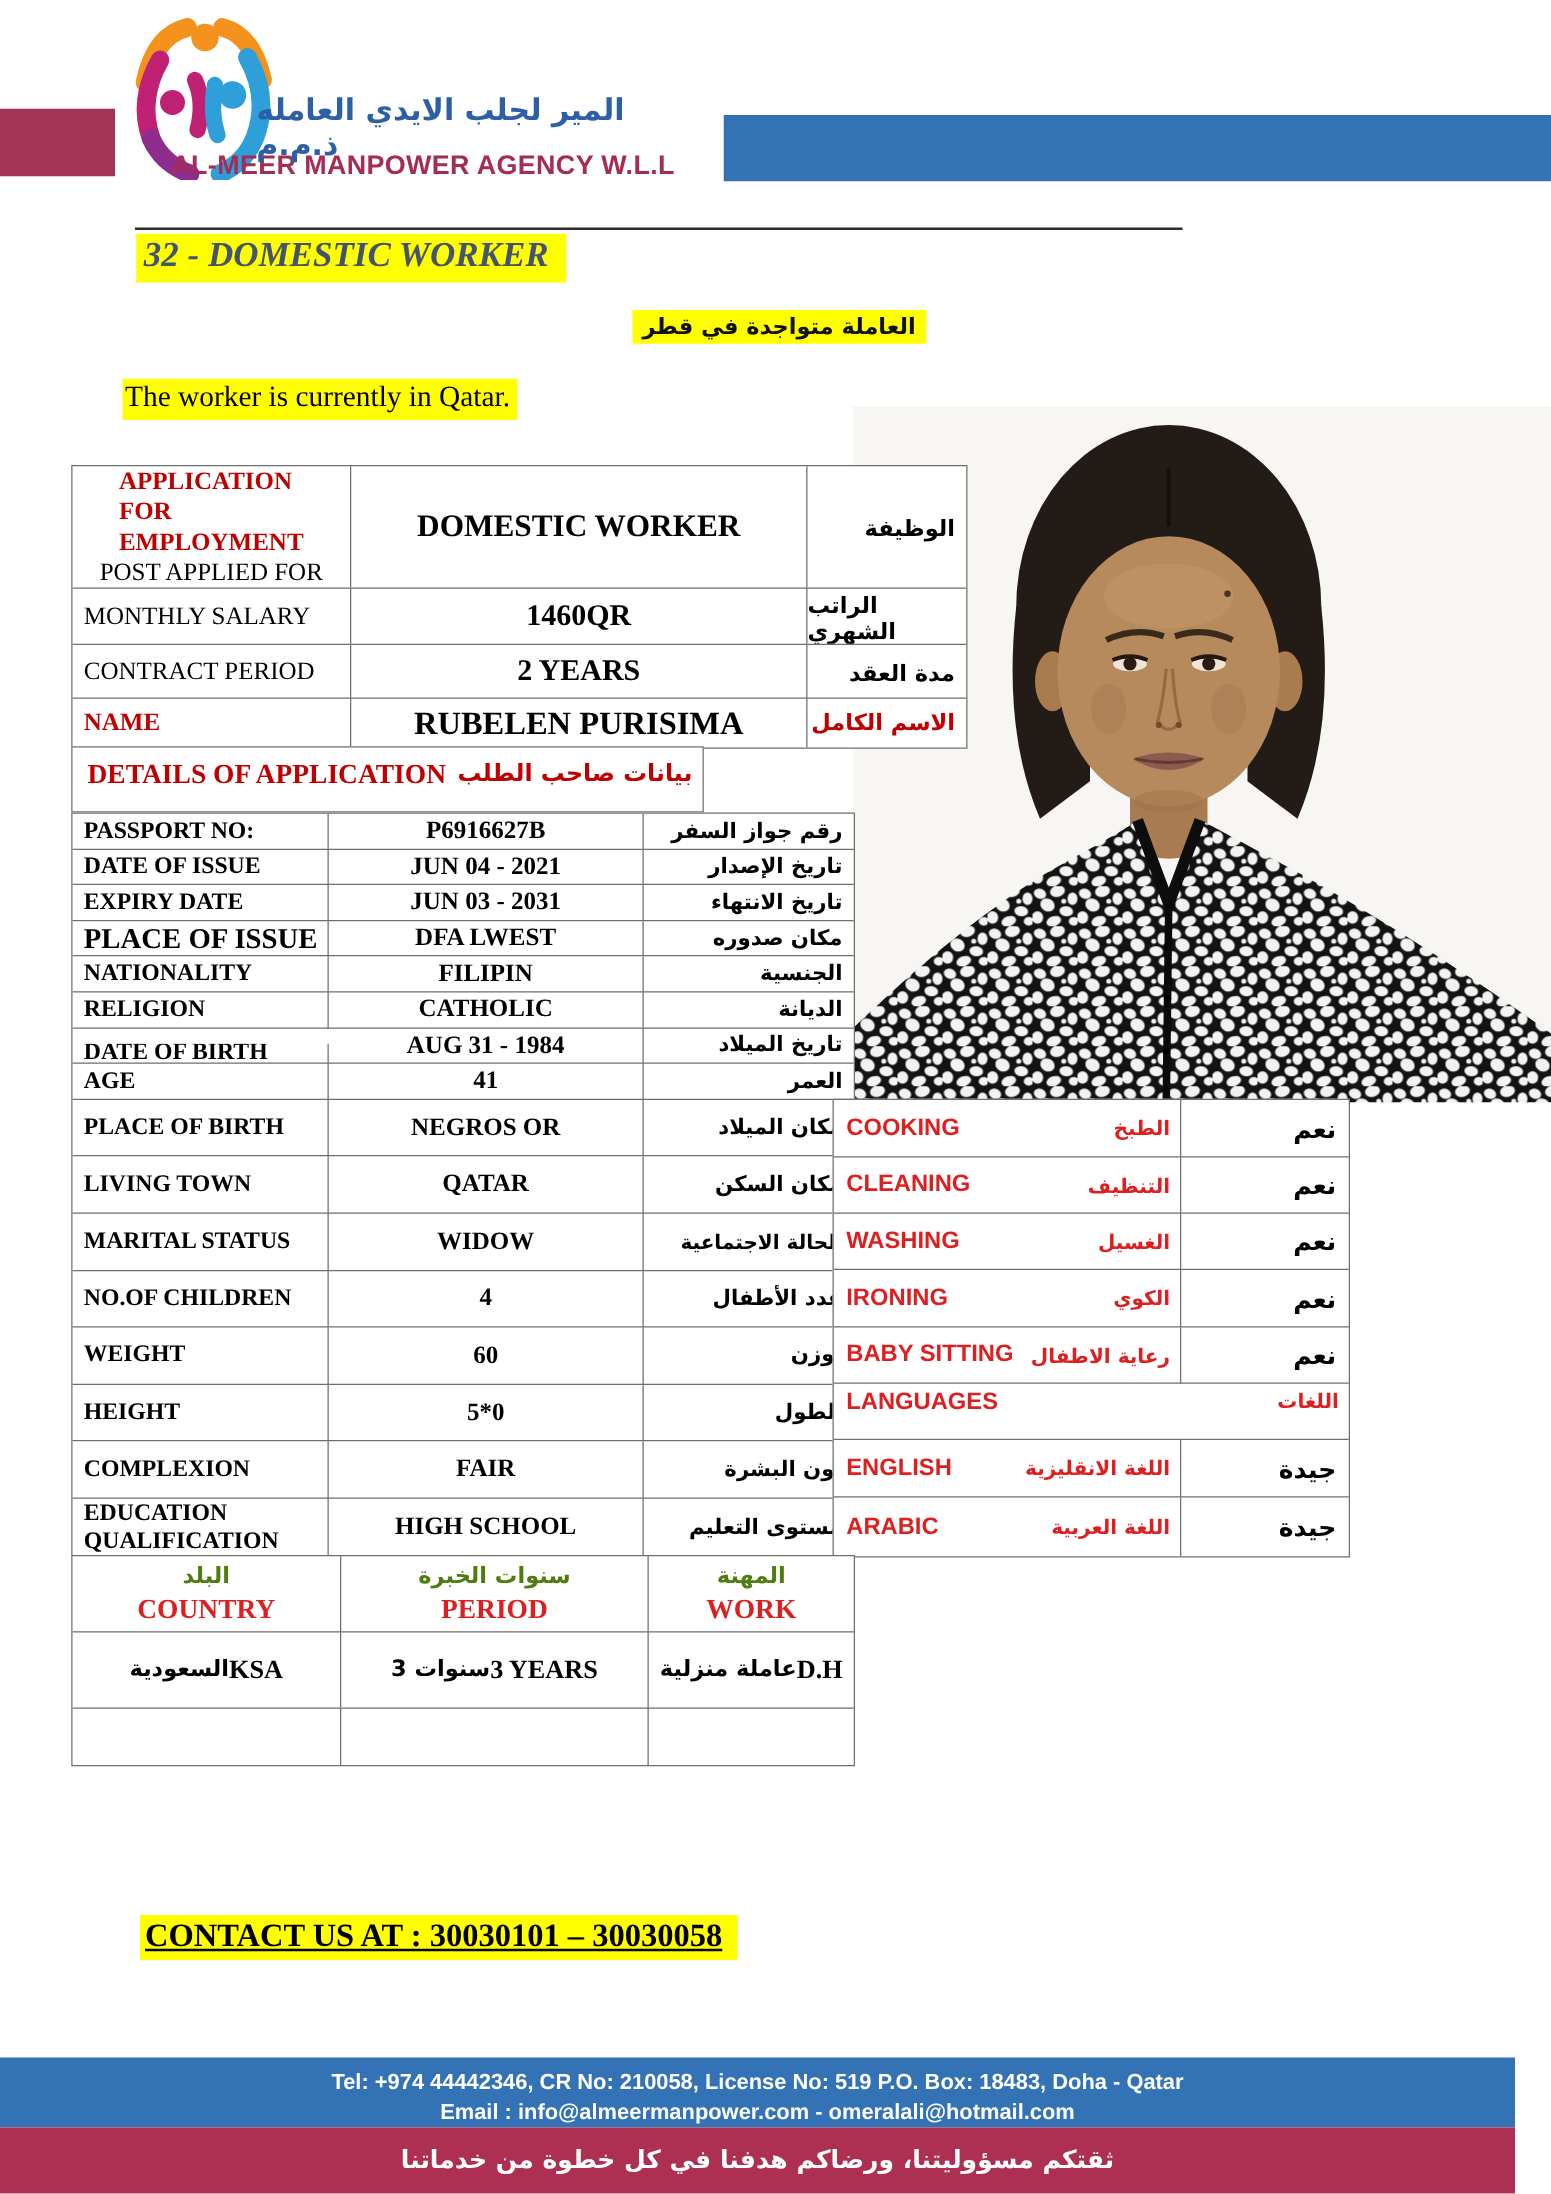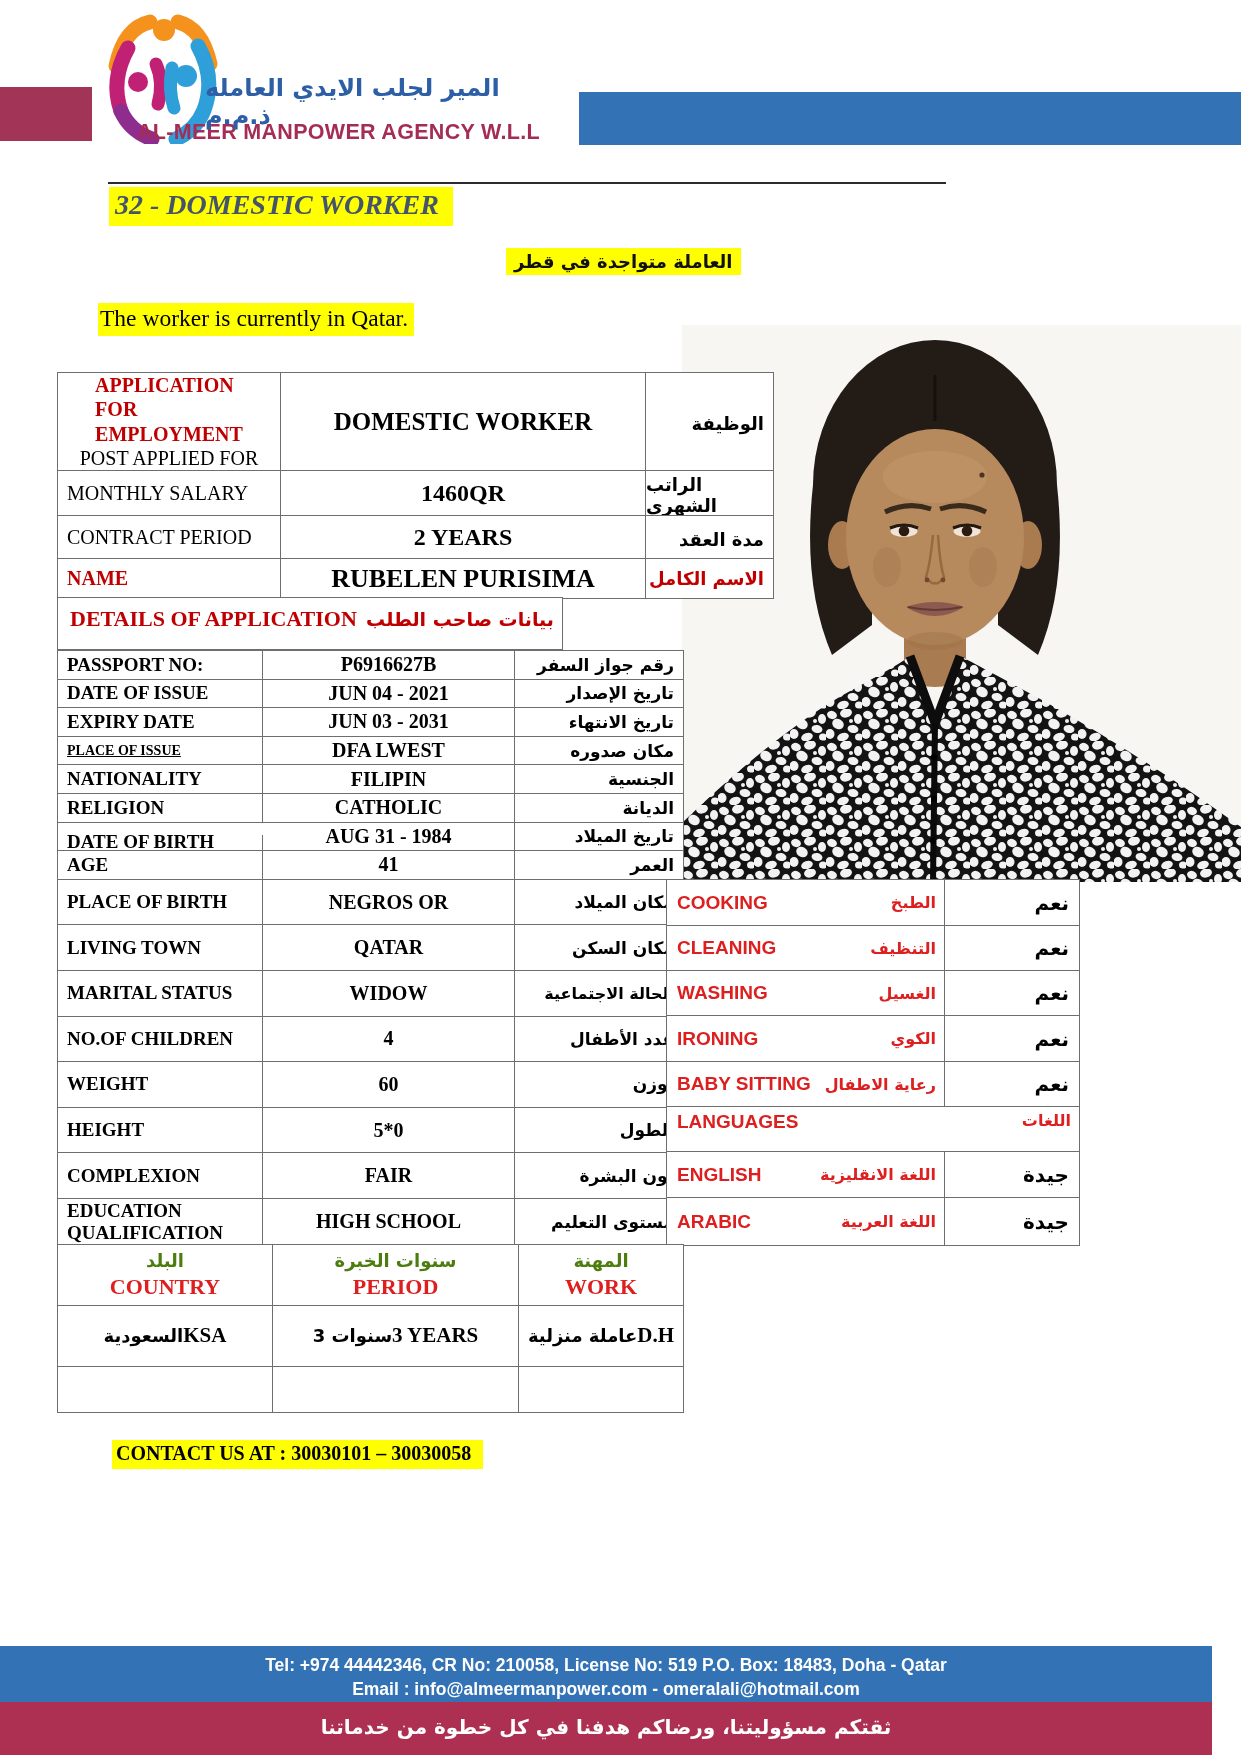--- a/index.html
+++ b/index.html
@@ -176,21 +176,21 @@
     <div class="ar arcell lastcol" style="font-size:17px;">رقم جواز السفر</div>
 
     <div class="lblcell b" style="font-size:19px;">DATE OF ISSUE</div>
     <div class="valcell" style="font-size:20px;">JUN 04 - 2021</div>
     <div class="ar arcell lastcol" style="font-size:17px;">تاريخ الإصدار</div>
 
     <div class="lblcell b" style="font-size:19px;">EXPIRY DATE</div>
     <div class="valcell" style="font-size:20px;">JUN 03 - 2031</div>
     <div class="ar arcell lastcol" style="font-size:17px;">تاريخ الانتهاء</div>
 
-    <div class="lblcell b" style="font-size:14px;text-decoration:underline;">PLACE OF ISSUE</div>
+    <div class="lblcell b" style="font-size:23px;">PLACE OF ISSUE</div>
     <div class="valcell" style="font-size:20px;">DFA LWEST</div>
     <div class="ar arcell lastcol" style="font-size:17px;">مكان صدوره</div>
 
     <div class="lblcell b" style="font-size:19px;">NATIONALITY</div>
     <div class="valcell" style="font-size:20px;">FILIPIN</div>
     <div class="ar arcell lastcol" style="font-size:17px;">الجنسية</div>
 
     <div class="lblcell b" style="font-size:19px;">RELIGION</div>
     <div class="valcell" style="font-size:20px;">CATHOLIC</div>
     <div class="ar arcell lastcol" style="font-size:17px;">الديانة</div>
@@ -312,21 +312,21 @@
     <div class="xcell lastcol">
       <span class="arline">عاملة منزلية</span>
       <span class="enline">D.H</span>
     </div>
 
     <div class="lastrow"></div>
     <div class="lastrow"></div>
     <div class="lastcol lastrow"></div>
   </div>
 
-  <div class="abs hl b" style="left:112px;top:1440px;padding:2px 12px 4px 4px;font-size:20px;">CONTACT US AT : 30030101 – 30030058</div>
+  <div class="abs hl b" style="left:112px;top:1532px;padding:2px 12px 4px 4px;font-size:26px;text-decoration:underline;">CONTACT US AT : 30030101 – 30030058</div>
 
   <div class="footbar sans b" style="top:1646px;height:56px;background:#3272B5;">
     <div style="padding-top:9px;font-size:17.5px;">Tel: +974 44442346, CR No: 210058, License No: 519 P.O. Box: 18483, Doha - Qatar</div>
     <div style="padding-top:3px;font-size:17.5px;">Email : info@almeermanpower.com - omeralali@hotmail.com</div>
   </div>
   <div class="footbar ar rtl b" style="top:1702px;height:53px;background:#AD3053;">
     <div style="padding-top:13px;font-size:20px;">ثقتكم مسؤوليتنا، ورضاكم هدفنا في كل خطوة من خدماتنا</div>
   </div>
 
 </div>

